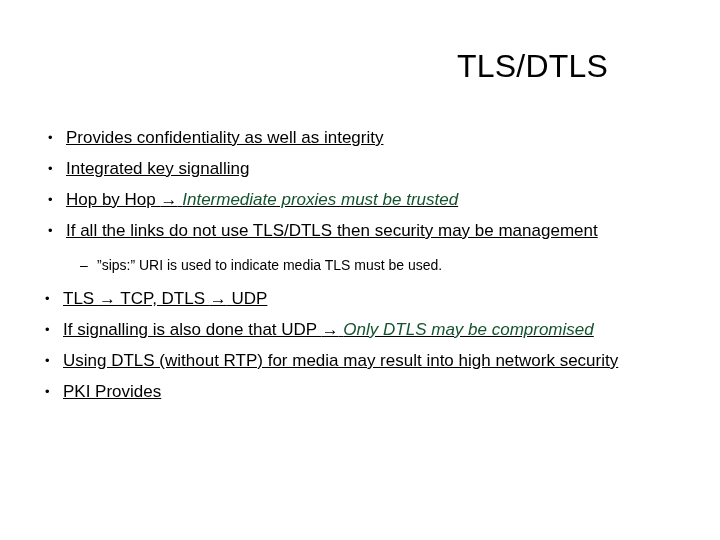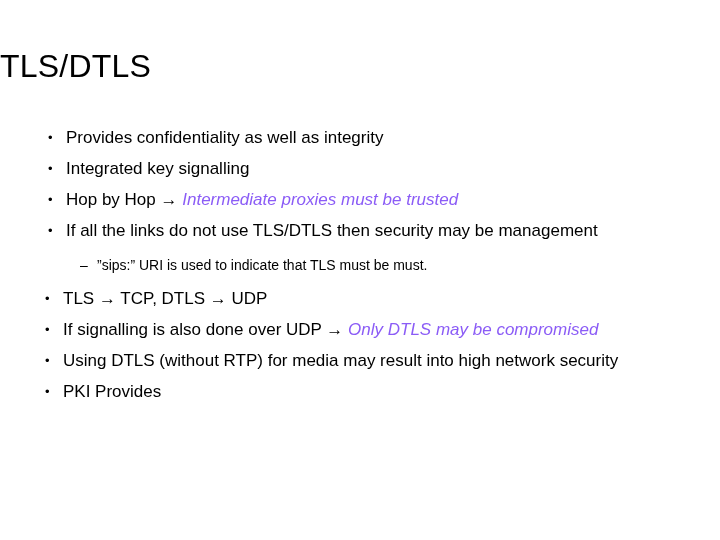--- a/index.html
+++ b/index.html
@@ -20,21 +20,21 @@
     position: absolute;
     inset: 0;
   }
 
   
   .slide-title {
     position: absolute;
     top: 44px;
     left: 0;
     width: 608px;
-    text-align: left;
+    text-align: right;
     font-size: 32px;
     line-height: 44px;
     font-weight: 400;
     color: #000000;
     letter-spacing: 0.2px;
   }
 
   
   .body-area {
     position: absolute;
@@ -64,20 +64,21 @@
     flex: 0 0 auto;
     width: 18px;
     text-align: left;
     font-size: 13px;
     line-height: 31px;
     color: #000000;
   }
 
   .bullet-text {
     flex: 1 1 auto;
+    text-decoration: underline;
   }
 
   
   .subgroup {
     padding-left: 80px;
     margin-top: 6px;
     margin-bottom: 5px;
   }
 
   .sub-row {
@@ -93,21 +94,21 @@
     font-size: 14px;
     line-height: 26px;
   }
 
   .sub-text {
     flex: 1 1 auto;
   }
 
   
   .accent-italic {
-    color: #8b5cf6;
+    color: #14532d;
     font-style: italic;
   }
 
   .arrow {
     font-style: normal;
     color: #000000;
   }
 </style>
 </head>
 <body>
@@ -138,34 +139,34 @@
       <div class="bullet-row">
         <span class="bullet-mark">•</span>
         <span class="bullet-text"><span>If all the links do not use TLS/DTLS then security may be management</span></span>
       </div>
 
     </div>
 
     <div class="subgroup">
       <div class="sub-row">
         <span class="sub-mark">–</span>
-        <span class="sub-text">”sips:” URI is used to indicate that TLS must be must.</span>
+        <span class="sub-text">”sips:” URI is used to indicate media TLS must be used.</span>
       </div>
     </div>
 
     <div class="group-lower">
 
       <div class="bullet-row">
         <span class="bullet-mark">•</span>
         <span class="bullet-text"><span>TLS </span><span class="arrow">→</span><span> TCP, DTLS </span><span class="arrow">→</span><span> UDP</span></span>
       </div>
 
       <div class="bullet-row">
         <span class="bullet-mark">•</span>
-        <span class="bullet-text"><span>If signalling is also done over UDP </span><span class="arrow">→</span><span class="accent-italic">&nbsp;</span><span class="accent-italic">Only DTLS may be compromised</span></span>
+        <span class="bullet-text"><span>If signalling is also done that UDP </span><span class="arrow">→</span><span class="accent-italic">&nbsp;</span><span class="accent-italic">Only DTLS may be compromised</span></span>
       </div>
 
       <div class="bullet-row">
         <span class="bullet-mark">•</span>
         <span class="bullet-text"><span>Using DTLS (without RTP) for media may result into high network security</span></span>
       </div>
 
       <div class="bullet-row">
         <span class="bullet-mark">•</span>
         <span class="bullet-text"><span>PKI Provides</span></span>

